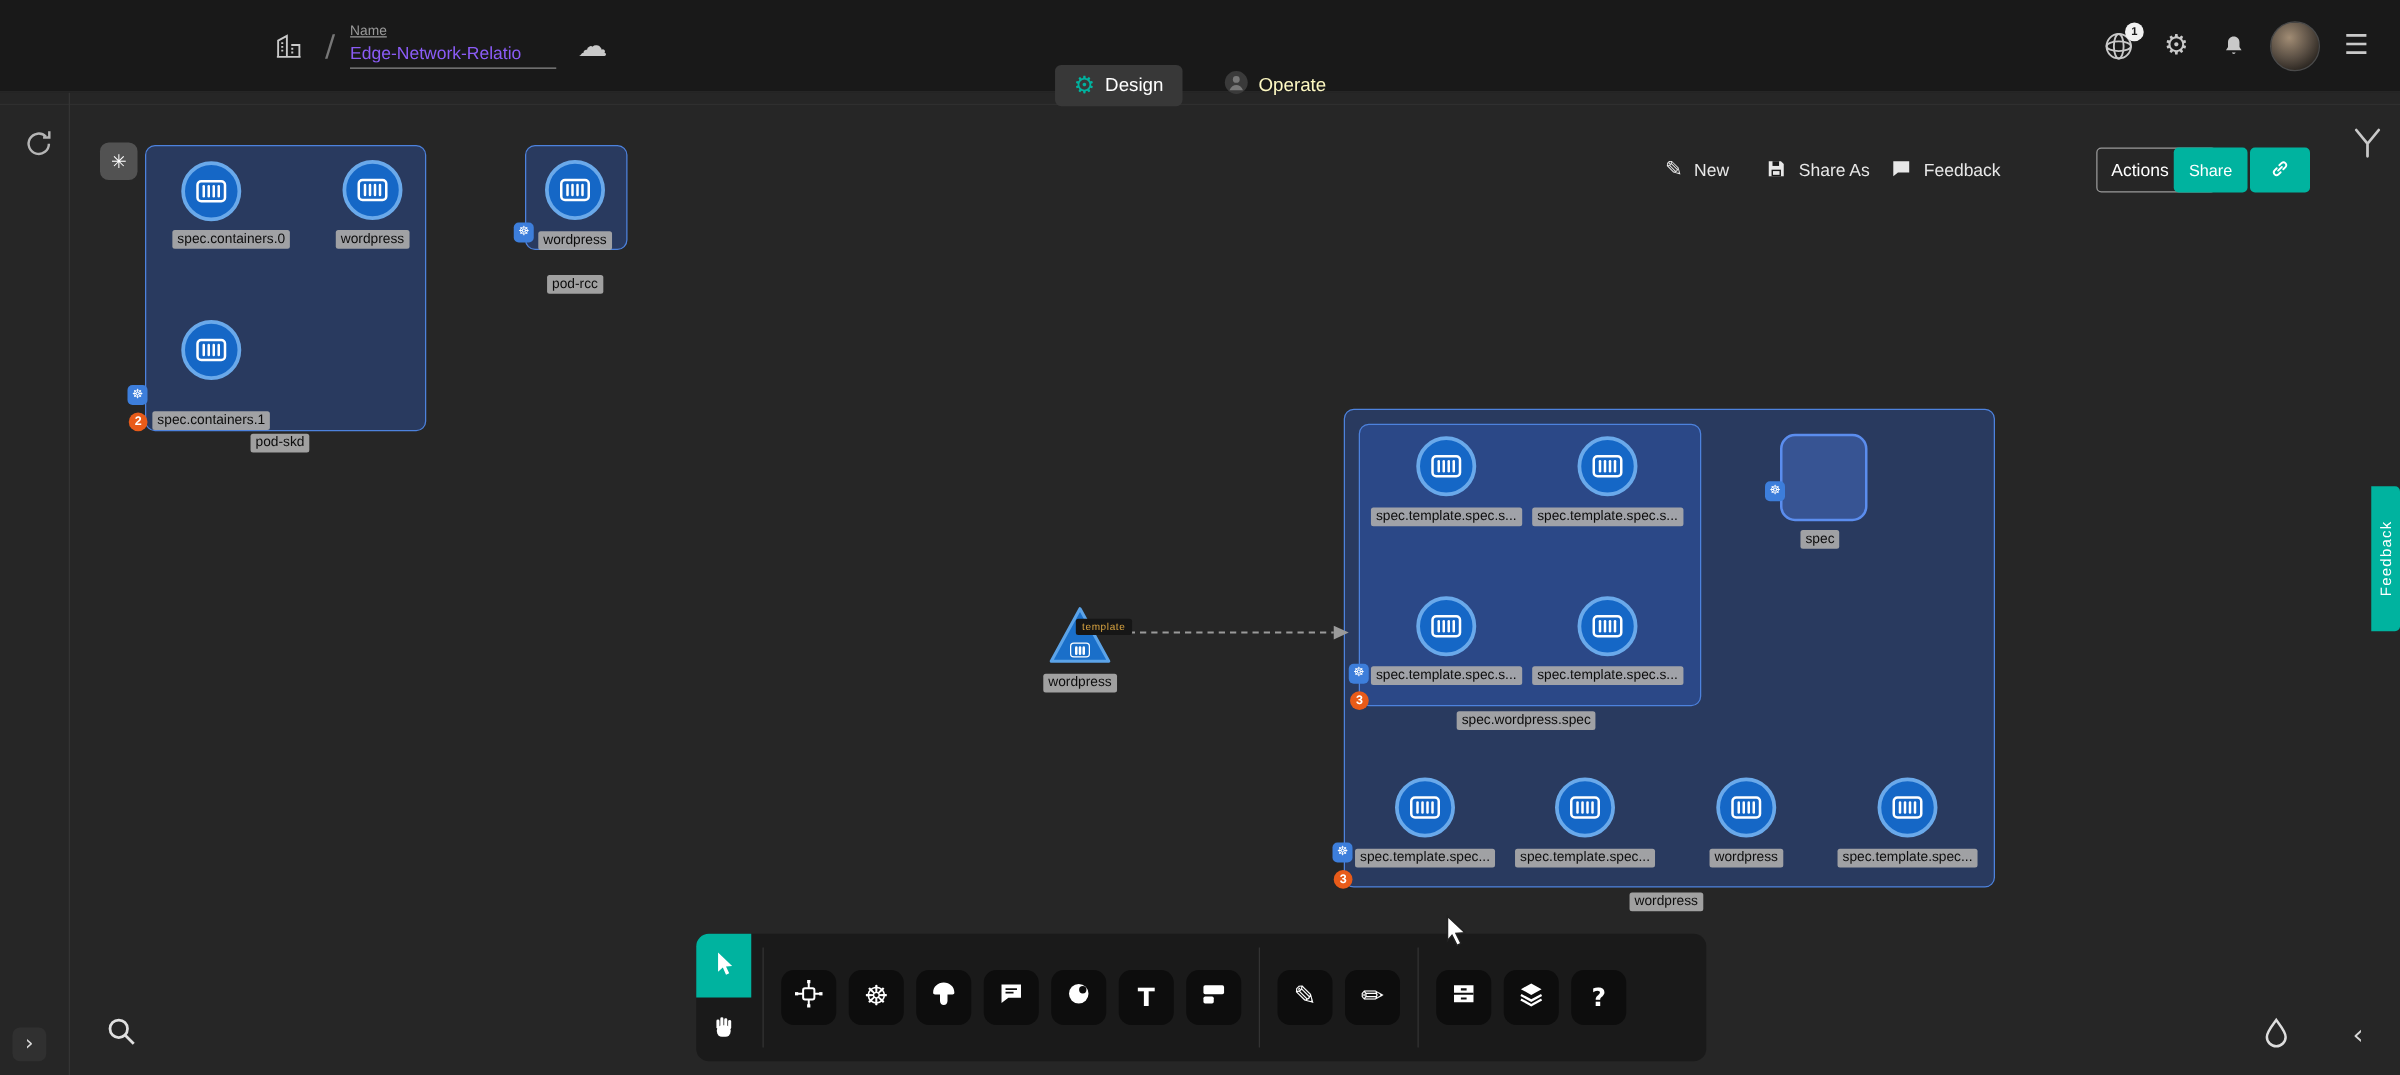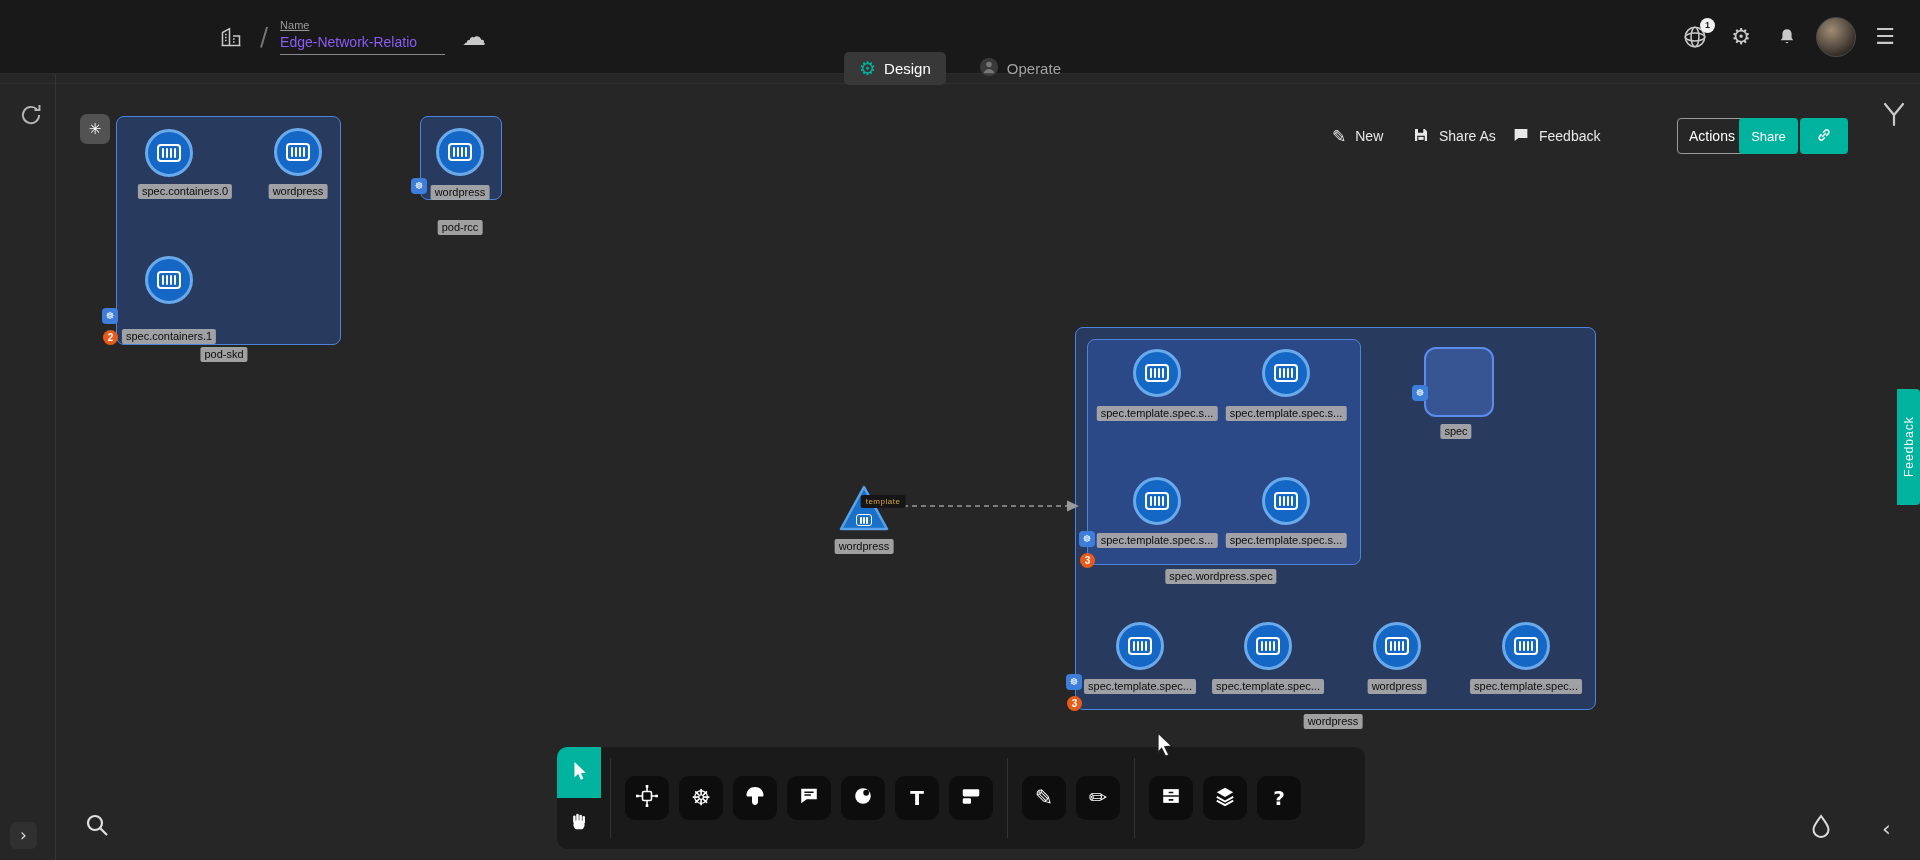--- a/index.html
+++ b/index.html
@@ -10,21 +10,21 @@
   .logo{position:absolute;left:16px;top:17px;display:flex;align-items:center;gap:8px;}
   .brand{color:#fff;font-size:26px;font-weight:700;letter-spacing:3px;}
   .proj{position:absolute;left:214px;top:0;height:73px;display:flex;align-items:center;gap:12px;}
   .slash{color:#777;font-size:24px;}
   .namewrap{display:flex;flex-direction:column;}
   .namelabel{color:#9a9a9a;font-size:11px;margin-bottom:2px;text-decoration:underline;}
   .nameinput{background:transparent;border:none;border-bottom:1px solid #8a8a8a;color:#8b5cf6;font-size:14px;width:165px;padding:1px 0 4px 0;outline:none;font-family:inherit;}
   .tabs{position:absolute;left:50%;top:50px;transform:translateX(-50%);display:flex;gap:18px;align-items:center;height:36px;}
   .tab{display:flex;align-items:center;gap:8px;padding:7px 15px;border-radius:5px;font-size:15px;cursor:pointer;}
   .tab.active{background:#383838;color:#fff;}
-  .tab.inactive{color:#a3a3a3;}
+  .tab.inactive{color:#fef9c3;}
   .gear-accent{color:#00B39F;font-size:19px;}
   .hdr-right{position:absolute;right:18px;top:0;height:73px;display:flex;align-items:center;gap:12px;}
   .hicon{width:34px;height:34px;display:flex;align-items:center;justify-content:center;color:#c9c9c9;font-size:22px;cursor:pointer;position:relative;}
   .nbadge{position:absolute;top:-2px;right:-3px;background:#f2f2f2;color:#1a1a1a;font-size:9px;font-weight:700;width:15px;height:15px;border-radius:50%;display:flex;align-items:center;justify-content:center;}
   .avatar{width:38px;height:38px;border-radius:50%;background:radial-gradient(circle at 38% 32%,#a18c74,#5a4f44 48%,#211d19 85%);border:1px solid #4a4a4a;cursor:pointer;}
   
   .vline{position:absolute;left:55px;top:74px;bottom:0;width:1px;background:#343434;}
   .topline{position:absolute;left:0;top:83px;width:1920px;height:1px;background:#2f2f2f;}
   .cornerbtn{position:absolute;width:27px;height:27px;background:#303030;border-radius:6px;color:#d8d8d8;display:flex;align-items:center;justify-content:center;font-size:17px;cursor:pointer;}
   

